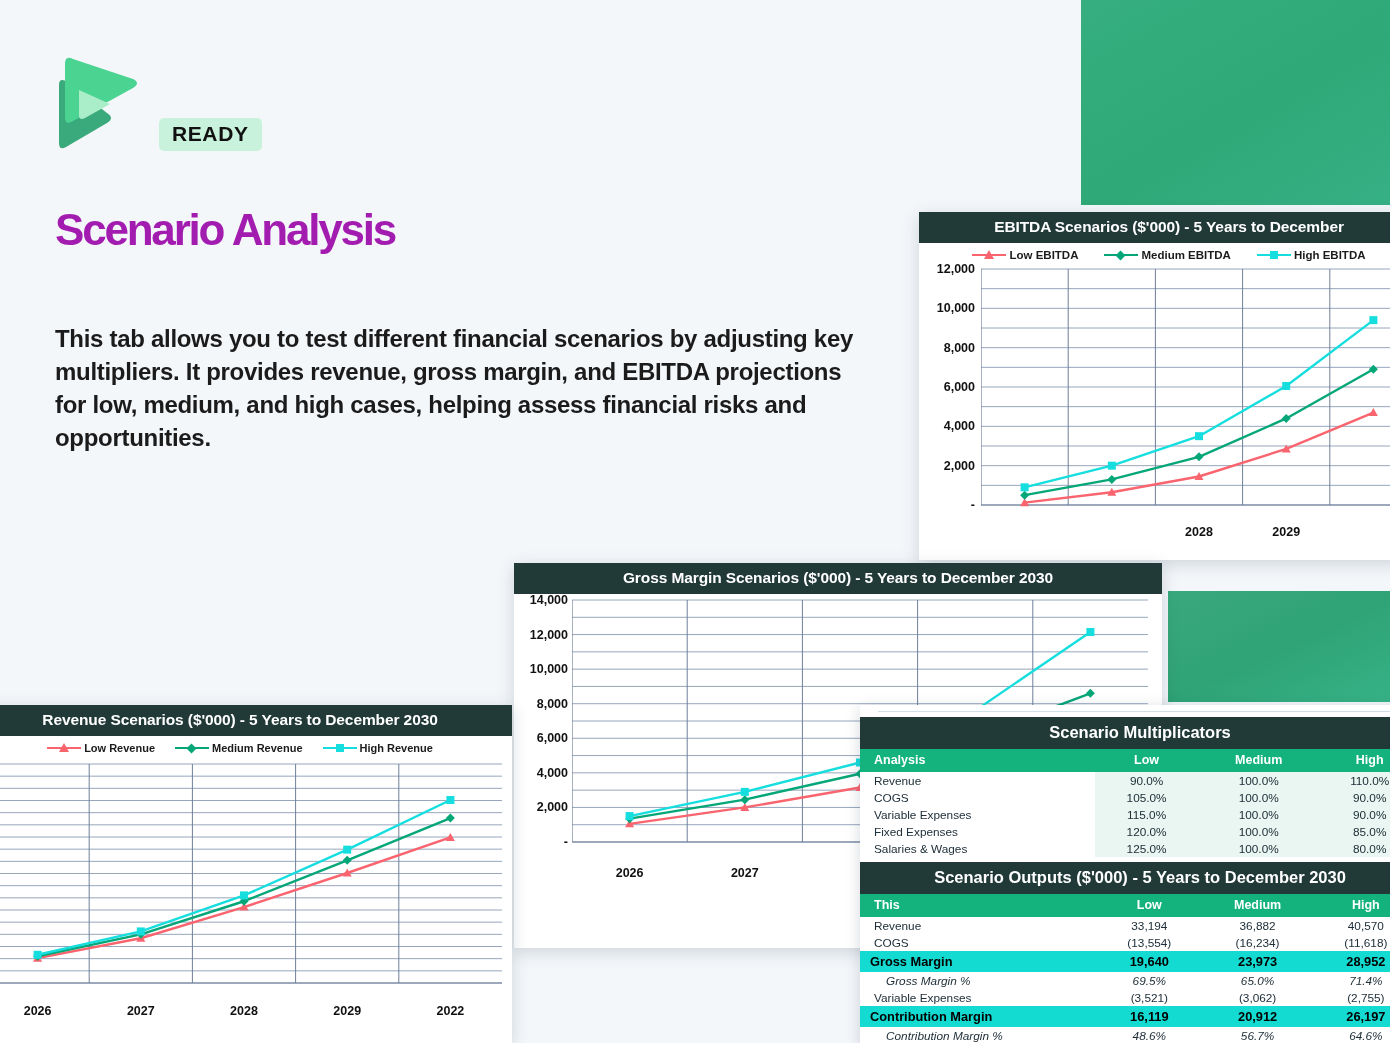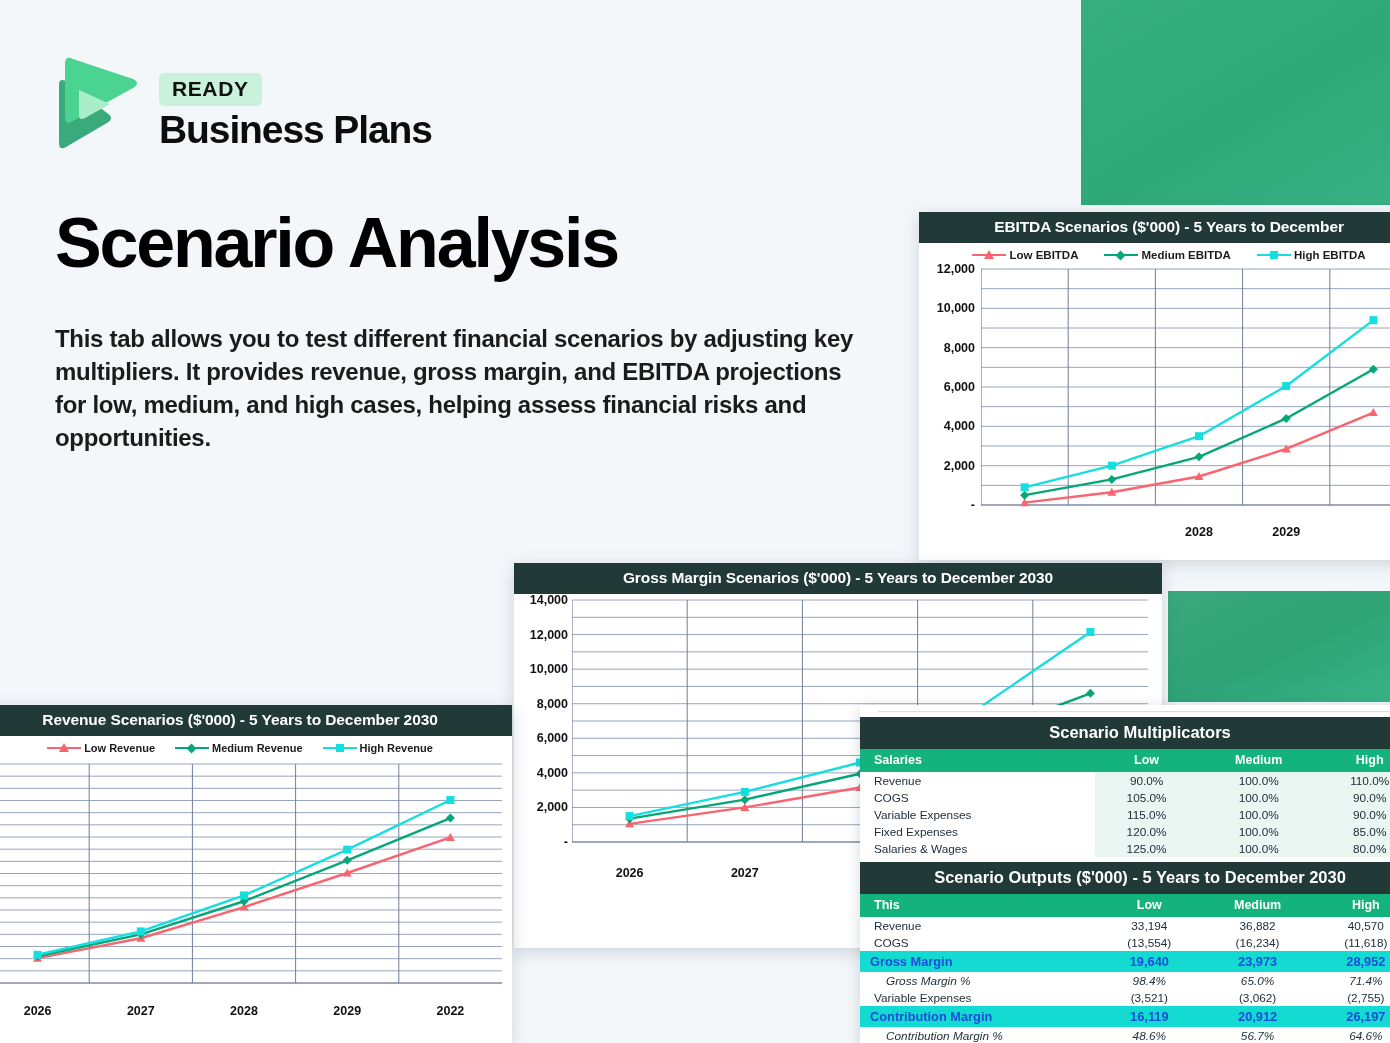--- a/index.html
+++ b/index.html
@@ -31,21 +31,21 @@
     width: fit-content; font-family: "Liberation Sans", sans-serif;
   }
   .brand-name {
     font-size: 39px; font-weight: 800; color: #0d0d0d; letter-spacing: -1.1px;
     line-height: 1.05; white-space: nowrap;
   }
 
   
   .page-title {
     position: absolute; left: 55px; top: 208px;
-    font-size: 70px; font-weight: 800; color: #000000; letter-spacing: -2.2px; line-height: 1;
+    font-size: 44px; font-weight: 800; color: #a21caf; letter-spacing: -2.2px; line-height: 1;
     white-space: nowrap;
   }
   .page-desc {
     position: absolute; left: 55px; top: 322px; width: 800px;
     font-size: 24px; font-weight: 600; color: #1b1b1b; line-height: 1.38; letter-spacing: -0.3px;
   }
 
   
   .card {
     position: absolute; background: #fff;
@@ -95,21 +95,21 @@
   table { width: 100%; border-collapse: collapse; }
   .thead-row th {
     background: #14b37d; color: #fff; font-size: 12.5px; font-weight: 700;
     padding: 4px 0 5px; text-align: center;
   }
   .thead-row th.lbl { text-align: left; padding-left: 14px; }
   td { font-size: 11.8px; color: #20303a; padding: 1.5px 0; text-align: center; }
   td.lbl { text-align: left; padding-left: 14px; }
   .mult-tbl td:not(.lbl) { background: #e9f6f1; }
   .mult-tbl tr td:first-child { background: #fff; }
-  .row-hl td { background: #13dbd2 !important; color: #1d4ed8; font-weight: 700; font-size: 12.8px; padding: 3px 12px; }
+  .row-hl td { background: #13dbd2 !important; color: #000000; font-weight: 700; font-size: 12.8px; padding: 3px 12px; }
   .row-hl td.lbl { padding-left: 10px; }
   .row-ind td.lbl { padding-left: 26px; font-style: italic; }
   .row-ind td { font-style: italic; }
 </style>
 </head>
 <body>
 
 <div id="stage">
 
   <div class="green-block-1"></div>
@@ -118,21 +118,20 @@
   <div class="logo-wrap">
     <div class="logo-mark">
       <svg width="86" height="96" viewBox="0 0 86 96">
         <path d="M4 30 L4 88 Q4 96 11 92 L52 68 Q60 63 52 58 L14 28 Q4 21 4 30 Z" fill="#3aaa7c"></path>
         <path d="M18 4 Q10 0 10 9 L10 62 Q10 71 18 66 L78 33 Q86 28 78 24 Z" fill="#4bd392"></path>
         <path d="M24 35 L24 60 Q24 66 30 63 L55 49 Z" fill="#a9edc9"></path>
       </svg>
     </div>
     <div class="logo-text-col">
       <span class="ready-badge">READY</span>
-      <span class="brand-name">Business Plans</span>
     </div>
   </div>
 
   <h1 class="page-title">Scenario Analysis</h1>
   <p class="page-desc">This tab allows you to test different financial scenarios by adjusting key multipliers. It provides revenue, gross margin, and EBITDA projections for low, medium, and high cases, helping assess financial risks and opportunities.</p>
 
   <div class="card" style="left:919px; top:212px; width:500px; height:348px;">
     <div class="chart-title">EBITDA Scenarios ($'000) - 5 Years to December</div>
     <div class="legend">
       <span class="legend-item">
@@ -337,21 +336,21 @@
     </div>
   </div>
 
   <div class="data-panel">
     <div class="panel-sliver"></div>
 
     <div class="tbl-title">Scenario Multiplicators</div>
     <table class="mult-tbl">
       <thead>
         <tr class="thead-row">
-          <th class="lbl" style="width:42%">Salaries</th>
+          <th class="lbl" style="width:42%">Analysis</th>
           <th>Low</th>
           <th>Medium</th>
           <th>High</th>
         </tr>
       </thead>
       <tbody id="mult-body">
           <tr>
             <td class="lbl">Revenue</td>
             <td>90.0%</td>
             <td>100.0%</td>
@@ -408,21 +407,21 @@
             <td>(11,618)</td>
           </tr>
           <tr class="row-hl">
             <td class="lbl">Gross Margin</td>
             <td>19,640</td>
             <td>23,973</td>
             <td>28,952</td>
           </tr>
           <tr class="row-ind">
             <td class="lbl">Gross Margin %</td>
-            <td>98.4%</td>
+            <td>69.5%</td>
             <td>65.0%</td>
             <td>71.4%</td>
           </tr>
           <tr>
             <td class="lbl">Variable Expenses</td>
             <td>(3,521)</td>
             <td>(3,062)</td>
             <td>(2,755)</td>
           </tr>
           <tr class="row-hl">

